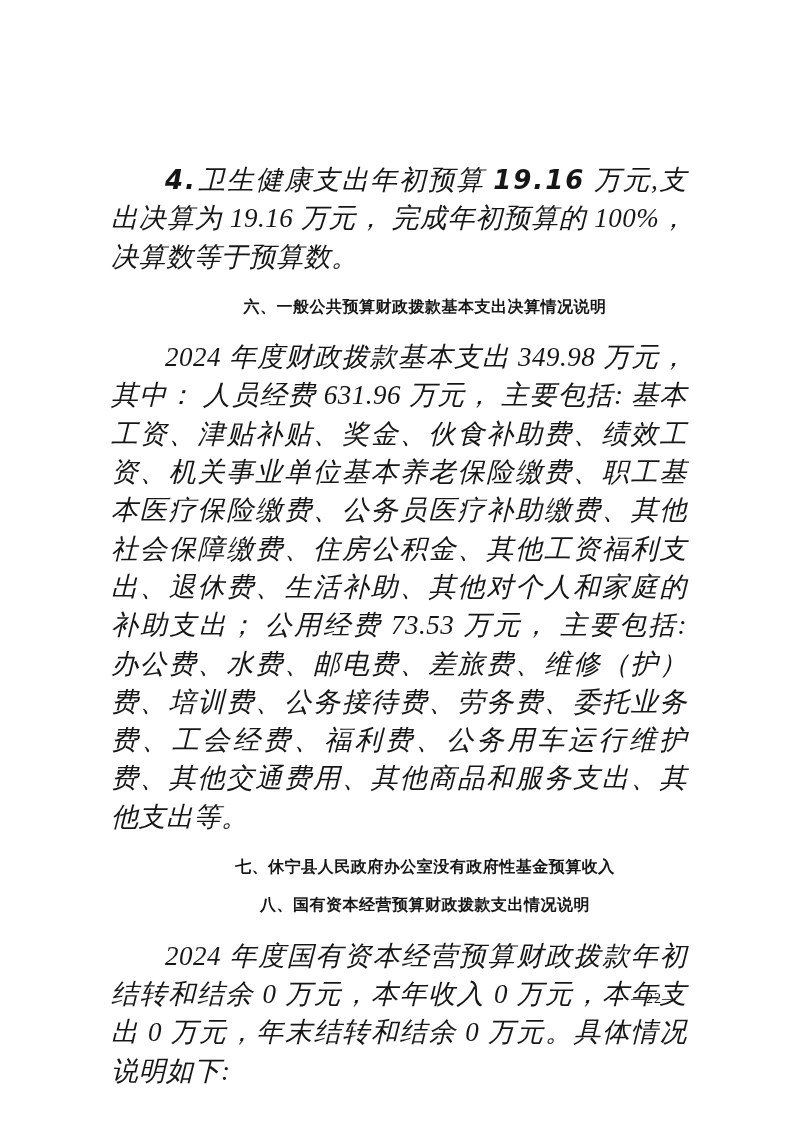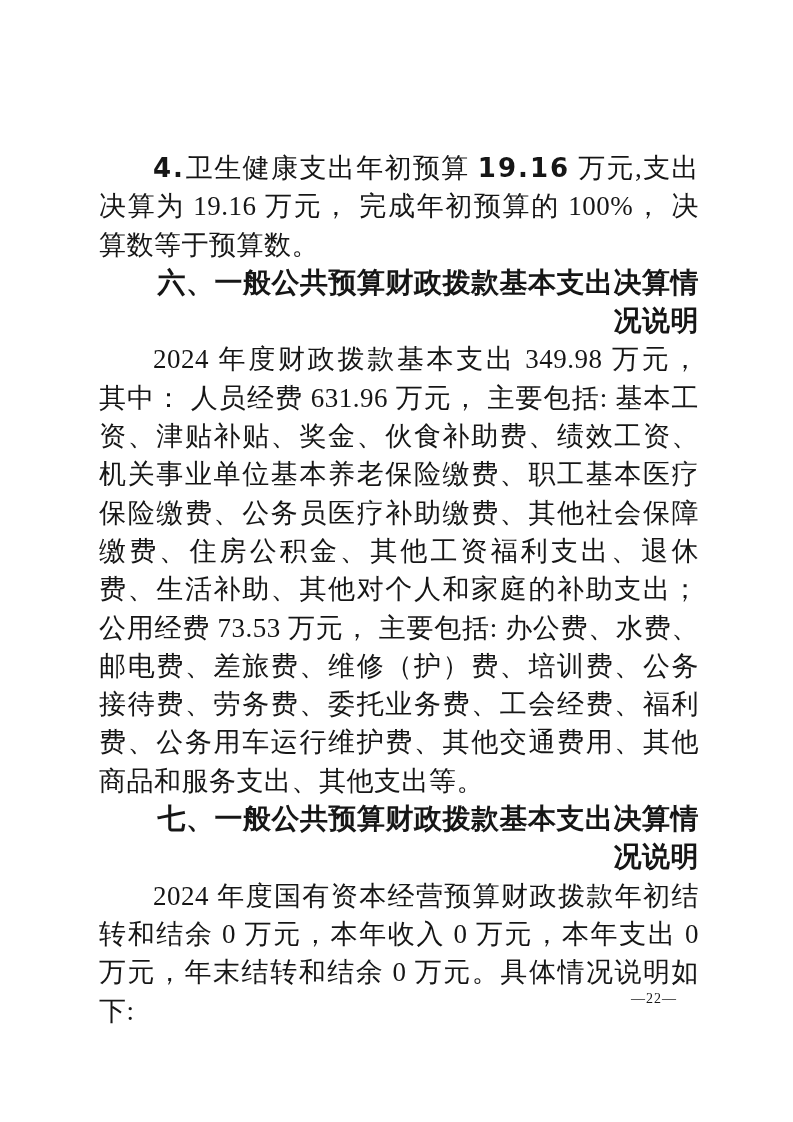--- a/index.html
+++ b/index.html
@@ -16,39 +16,40 @@
     font-family: "Liberation Serif", "DejaVu Serif", serif;
     color: #161616;
   }
   .text-block {
     position: absolute;
     left: 99px;
     top: 149px;
     width: 600px;
   }
   .para {
-    margin: 0;
+    margin: 12px;
     font-size: 27px;
     line-height: 38.3px;
     text-align: justify;
     text-justify: inter-character;
     text-indent: 54px;
     letter-spacing: 0.5px;
+    font-style: italic;
   }
   .para.flush-last {
     text-align-last: left;
   }
   .heading {
     margin: 0;
     font-family: "Liberation Sans", "DejaVu Sans", sans-serif;
     font-weight: 700;
-    font-size: 28px;
+    font-size: 16px;
     line-height: 38.3px;
     text-indent: 52px;
-    text-align: right;
+    text-align: center;
     letter-spacing: 0.5px;
   }
   .num-special {
     font-family: "DejaVu Sans", sans-serif;
     font-weight: 600;
     font-size: 26px;
     letter-spacing: 2px;
   }
   .page-number {
     position: absolute;
@@ -65,22 +66,23 @@
 
 <div class="page">
   <div class="text-block">
 
     <p class="para flush-last"><span class="num-special">4.</span><span>卫生健康支出年初预算 </span><span class="num-special">19.16</span><span> 万元,支出决算为 19.16 万元， 完成年初预算的 100%， 决算数等于预算数。</span></p>
 
     <p class="heading">六、一般公共预算财政拨款基本支出决算情况说明</p>
 
     <p class="para flush-last">2024 年度财政拨款基本支出 349.98 万元， 其中： 人员经费 631.96 万元， 主要包括: 基本工资、津贴补贴、奖金、伙食补助费、绩效工资、机关事业单位基本养老保险缴费、职工基本医疗保险缴费、公务员医疗补助缴费、其他社会保障缴费、住房公积金、其他工资福利支出、退休费、生活补助、其他对个人和家庭的补助支出； 公用经费 73.53 万元， 主要包括: 办公费、水费、邮电费、差旅费、维修（护）费、培训费、公务接待费、劳务费、委托业务费、工会经费、福利费、公务用车运行维护费、其他交通费用、其他商品和服务支出、其他支出等。</p>
 
-    <p class="heading">七、一般公共预算财政拨款基本支出决算情况说明</p>
+    <p class="heading">七、休宁县人民政府办公室没有政府性基金预算收入</p>
 
 
+    <p class="heading">八、国有资本经营预算财政拨款支出情况说明</p>
 
     <p class="para flush-last">2024 年度国有资本经营预算财政拨款年初结转和结余 0 万元，本年收入 0 万元，本年支出 0 万元，年末结转和结余 0 万元。具体情况说明如下:</p>
 
   </div>
 
   <div class="page-number">—22—</div>
 </div>
 
 </body></html>

